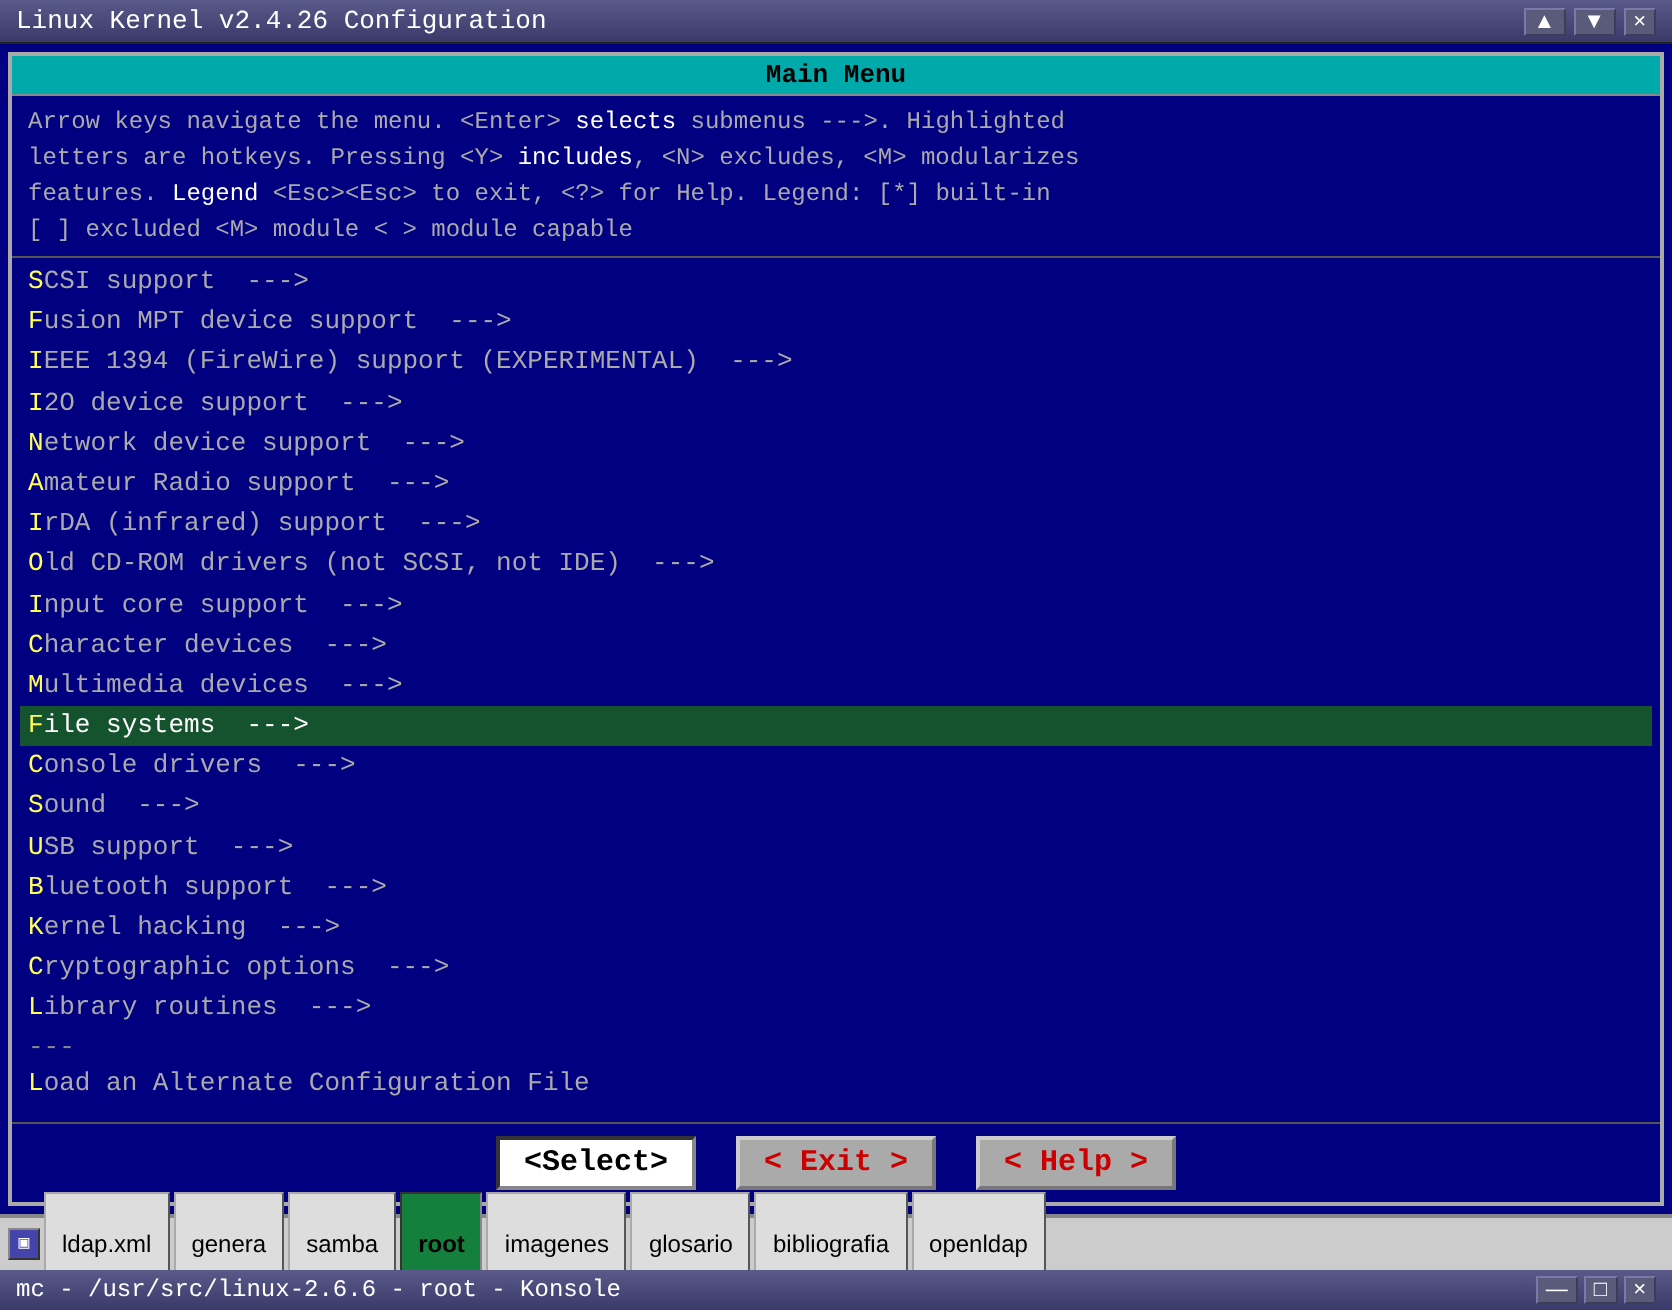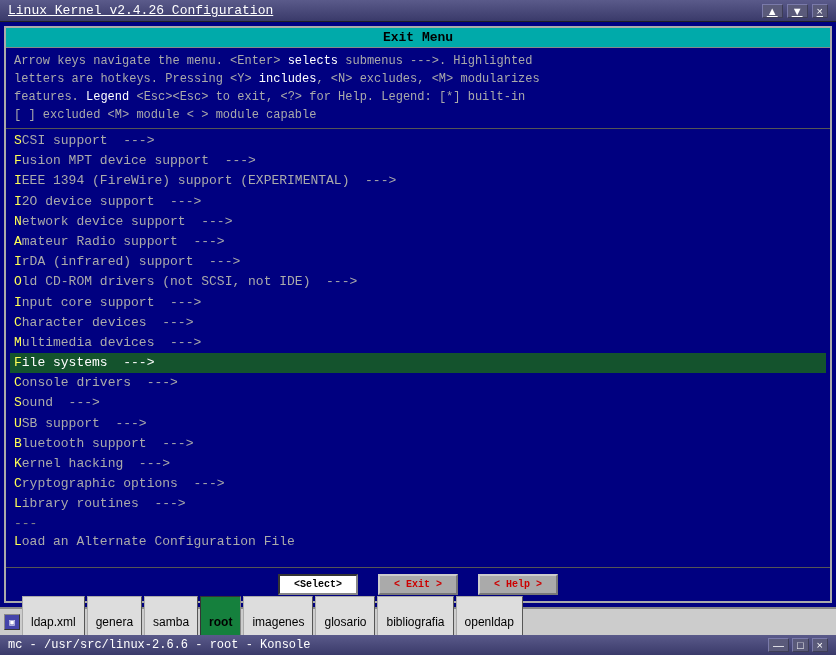--- a/index.html
+++ b/index.html
@@ -18,21 +18,20 @@
     #title-bar {
       background: linear-gradient(to bottom, #5a5a8a, #3a3a6a);
       color: #ffffff;
       padding: 3px 8px;
       font-size: 13px;
       display: flex;
       align-items: flex-end;
       justify-content: space-between;
       border-bottom: 1px solid #222;
       flex-shrink: 0;
-      text-decoration: underline;
     }
     #title-bar-left {
       display: flex;
       align-items: center;
       gap: 6px;
     }
     #title-bar-controls {
       display: flex;
       gap: 4px;
       font-size: 11px;
@@ -125,21 +124,21 @@
       flex-shrink: 0;
     }
 
     .dialog-btn {
       background: #aaaaaa;
       color: #000000;
       border: 2px outset #cccccc;
       padding: 3px 12px;
       cursor: pointer;
       font-family: 'Courier New', Courier, monospace;
-      font-size: 10px;
+      font-size: 15px;
       font-weight: bold;
       min-width: 80px;
       text-align: center;
     }
     .dialog-btn.active {
       background: #ffffff;
       border: 2px inset #888888;
     }
     .dialog-btn.red-text {
       color: #cc0000;
@@ -223,21 +222,21 @@
   <div id="title-bar-controls">
     <button class="tb-btn">▲</button>
     <button class="tb-btn">▼</button>
     <button class="tb-btn">×</button>
   </div>
 </div>
 
 <div id="main-area">
   <div id="dialog">
 
-    <div id="dialog-title">Exit Menu</div>
+    <div id="dialog-title">Main Menu</div>
 
     <div id="help-text">
       <span>Arrow keys navigate the menu.  &lt;Enter&gt; <span class="white">selects</span> submenus ---&gt;. Highlighted</span><br>
       <span>letters are hotkeys.  Pressing &lt;Y&gt; <span class="white">includes</span>, &lt;N&gt; excludes, &lt;M&gt; modularizes</span><br>
       <span>features.  <span class="white">Legend</span> &lt;Esc&gt;&lt;Esc&gt; to exit, &lt;?&gt; for Help.  Legend: [*] built-in</span><br>
       <span>[ ] excluded  &lt;M&gt; module  &lt; &gt; module capable</span>
     </div>
 
     <div id="menu-container">
       <div class="menu-item"><span class="yellow">S</span>CSI support  ---&gt;</div>

